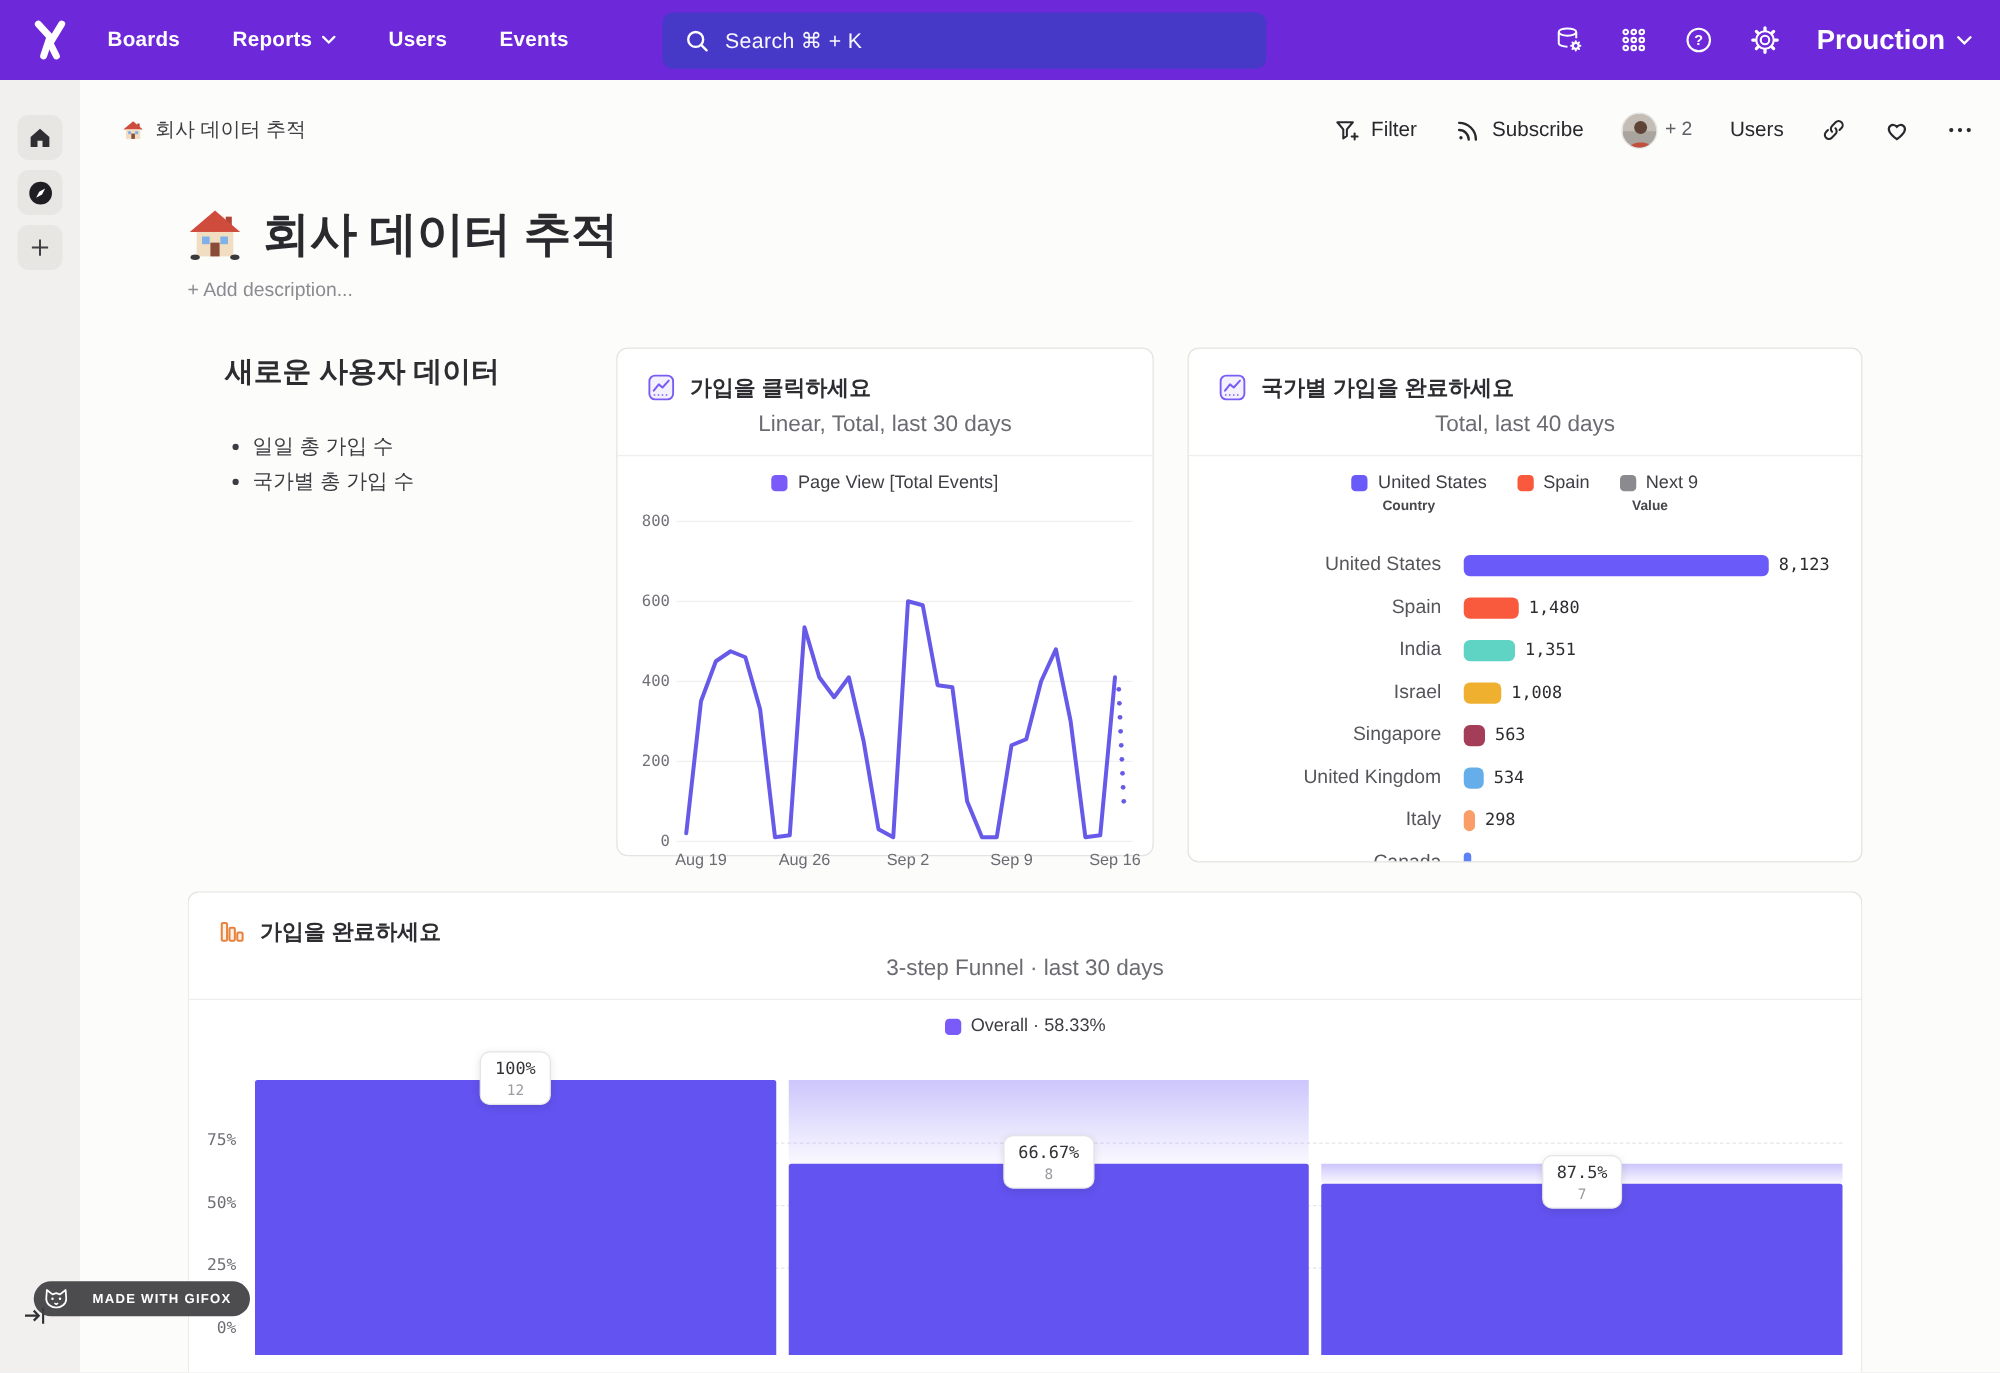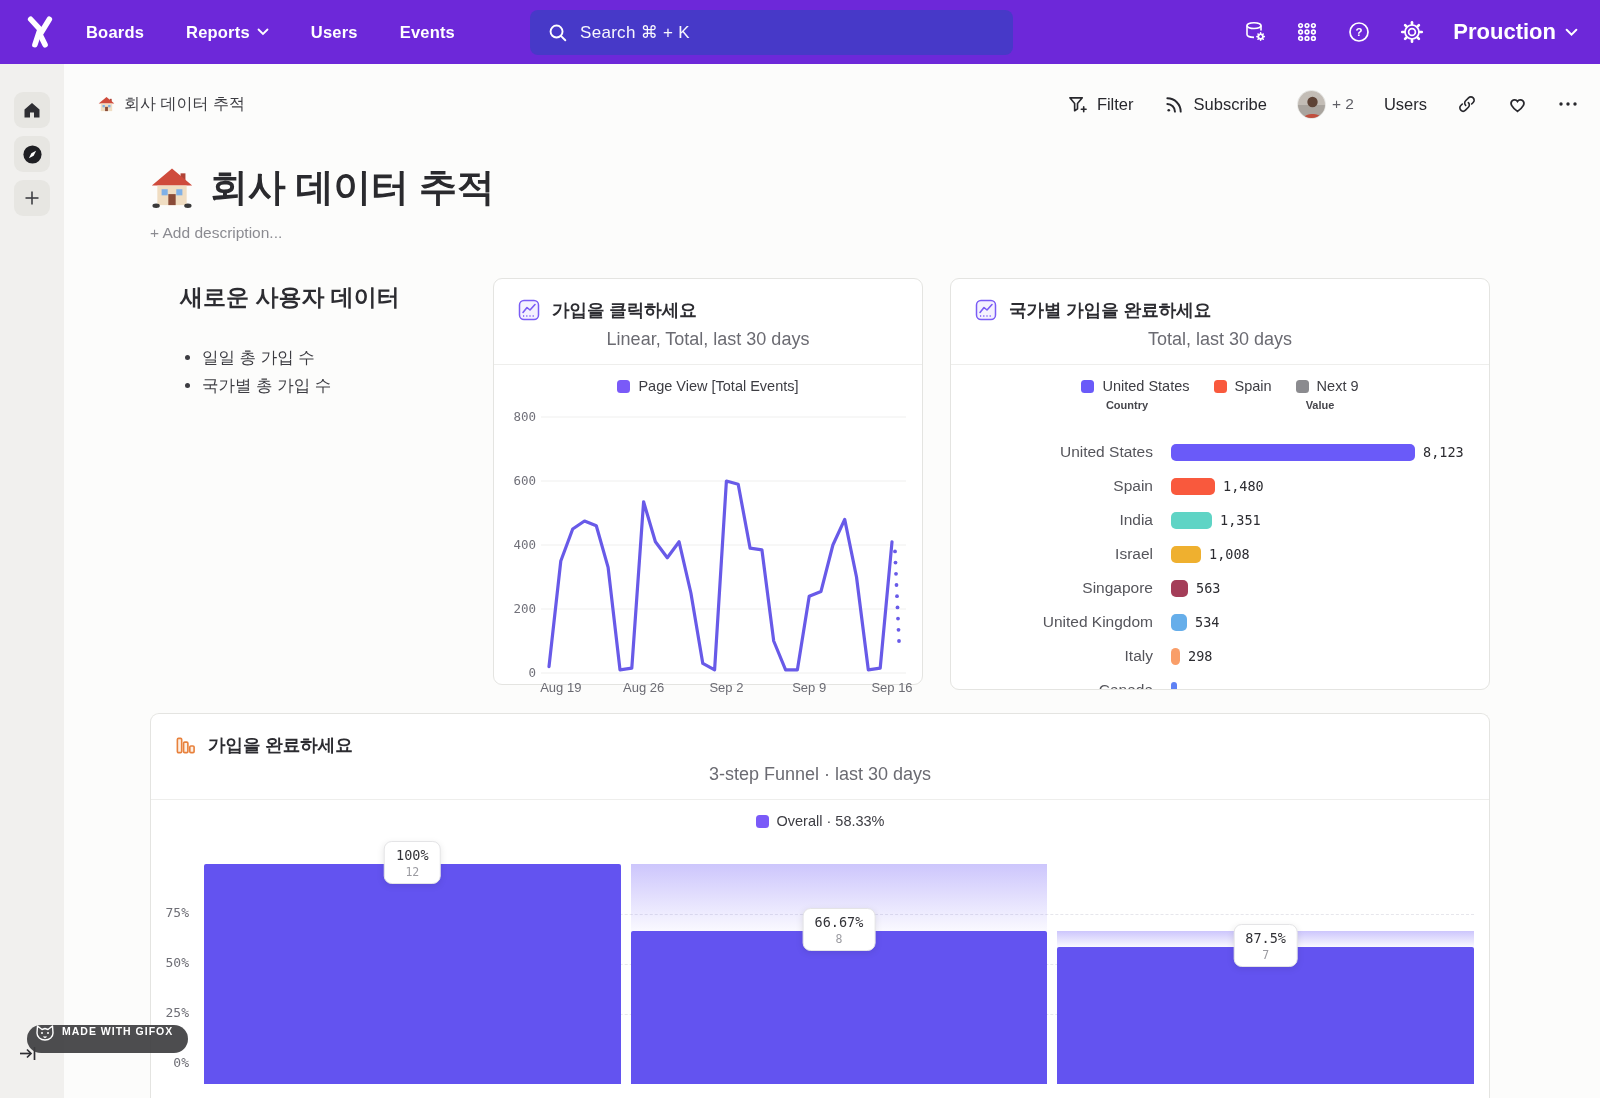--- a/index.html
+++ b/index.html
@@ -80,21 +80,21 @@
   .f-grid { position:absolute; left:53px; right:15px; border-top:1px dashed #e6e6ec; }
   .funnel-plot { position:absolute; left:53px; right:15px; top:150px; height:220px; display:flex; gap:10px; }
   .funnel-col { position:relative; flex:1; }
   .f-overlay { position:absolute; left:0; right:0; background:linear-gradient(180deg, rgba(122,104,247,.38), rgba(122,104,247,.04)); }
   .f-bar { position:absolute; left:0; right:0; bottom:0; background:#6353f0; border-radius:2px 2px 0 0; }
   .f-badge { position:absolute; left:50%; transform:translateX(-50%); background:#fff; border:1px solid #e4e4e6; border-radius:8px; box-shadow:0 2px 7px rgba(0,0,0,.09); padding:5px 11px 4px; text-align:center; z-index:3; }
   .f-badge .pct { font-family:"DejaVu Sans Mono", monospace; font-size:13.5px; color:#323237; white-space:nowrap; }
   .f-badge .cnt { font-family:"DejaVu Sans Mono", monospace; font-size:11.5px; color:#9b9ba1; margin-top:2px; }
 
   
-  .gifox { position:absolute; left:27px; top:1025px; height:28px; background:rgba(62,62,64,.92); border-radius:14px; display:flex; gap:8px; padding:0 15px 0 9px; z-index:30; }
+  .gifox { position:absolute; left:27px; top:1025px; height:28px; background:rgba(62,62,64,.92); border-radius:14px; display:flex; align-items:center; gap:20px; padding:0 15px 0 9px; z-index:30; }
   .gifox span { color:#fff; font-size:10.5px; font-weight:700; letter-spacing:1px; }
 </style>
 </head>
 <body>
 
 <div class="screen">
 
   <div class="topnav">
     <div class="logo">
       <svg width="34" height="34" viewBox="0 0 40 40" fill="none">
@@ -350,21 +350,21 @@
 
     <div class="card bar-card">
       <div class="card-head">
         <svg width="22" height="22" viewBox="0 0 22 22">
             <rect x="1.5" y="1.5" width="19" height="19" rx="4.5" fill="#f4f1fe" stroke="#7a5cf5" stroke-width="1.5"></rect>
             <polyline points="5,13.5 9,8.5 12,11 17,5.5" fill="none" stroke="#7a5cf5" stroke-width="1.6" stroke-linecap="round" stroke-linejoin="round"></polyline>
             <line x1="5" y1="17" x2="17" y2="17" stroke="#7a5cf5" stroke-width="1.3" stroke-dasharray="1.2,2"></line>
           </svg>
         <span class="card-title">국가별 가입을 완료하세요</span>
       </div>
-      <div class="card-sub">Total, last 30 days</div>
+      <div class="card-sub">Total, last 40 days</div>
       <div class="card-divider"></div>
       <div class="bar-legend" id="bar-legend">
           <div class="item">
             <span class="sw" style="background:#6a5af9"></span>
             <span>United States</span>
           </div>
           <div class="item">
             <span class="sw" style="background:#f9593d"></span>
             <span>Spain</span>
           </div>

